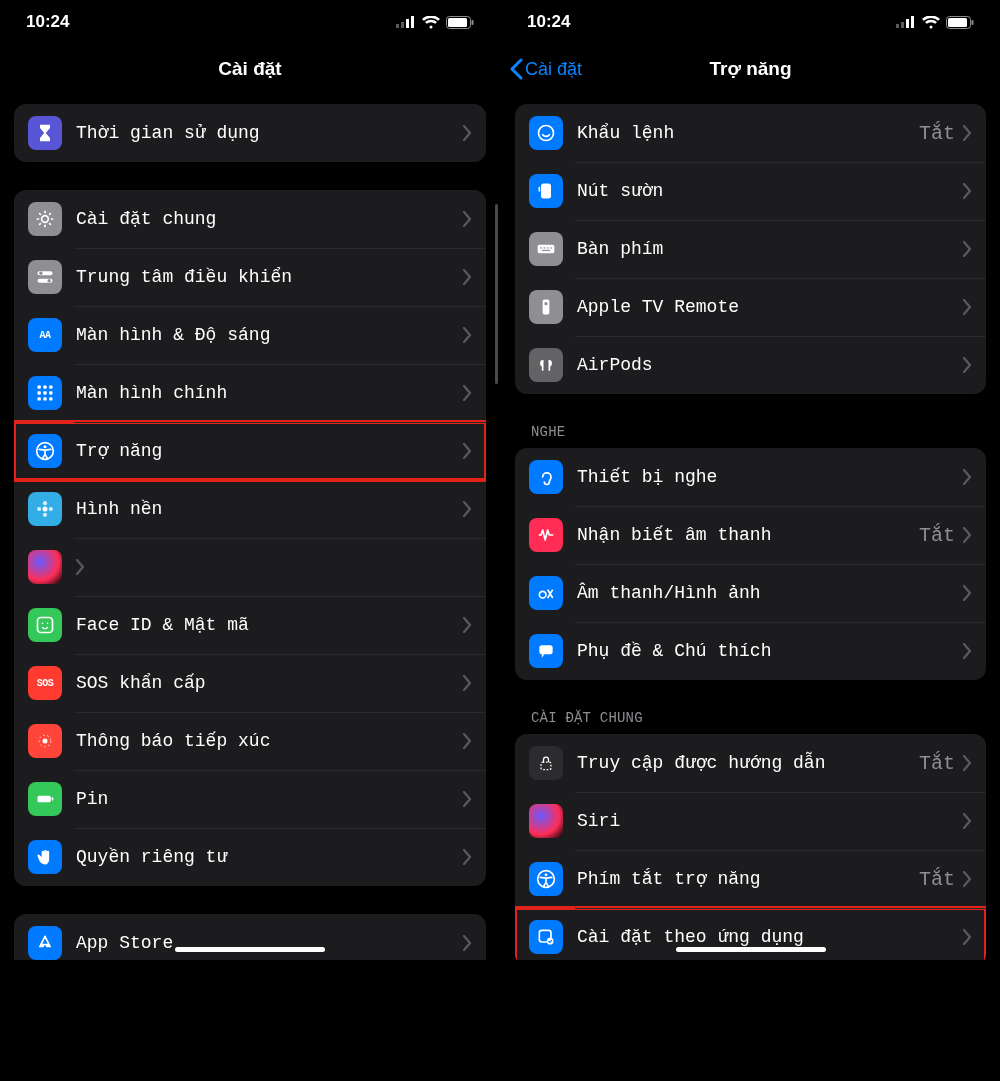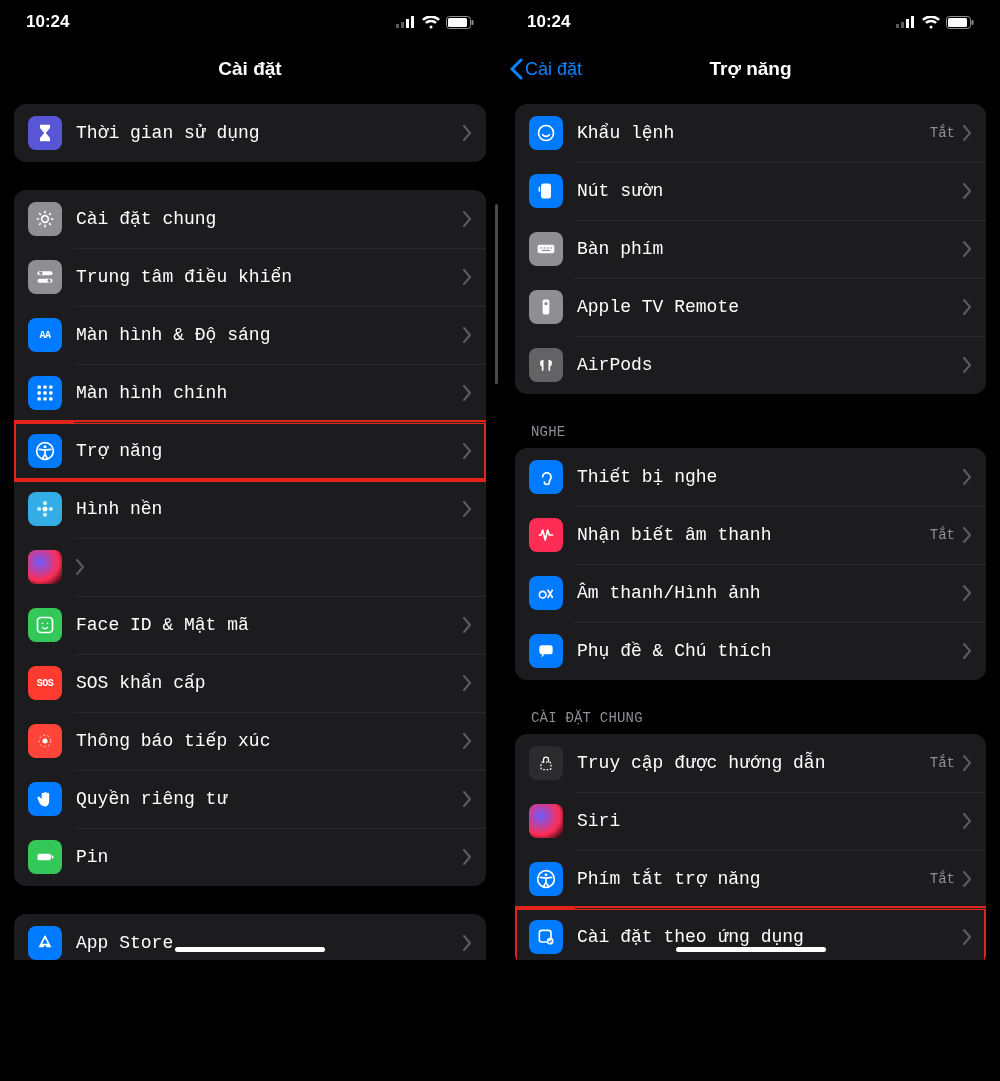--- a/index.html
+++ b/index.html
@@ -115,21 +115,21 @@
     font-weight: 600;
     color: #fff;
   }
   .row .label {
     font-size: 18px;
     color: #fff;
     flex: 1;
     font-weight: 400;
   }
   .row .value {
-    font-size: 14px;
+    font-size: 20px;
     color: #8e8e93;
     margin-right: 8px;
   }
   .row .chevron {
     color: #5a5a5e;
     display: flex;
     align-items: center;
   }
   .row.highlight {
     outline: 4px solid #e2231a;
@@ -368,40 +368,40 @@
             </svg>
           </span>
           <span class="label">Thông báo tiếp xúc</span>
           <span class="chevron">
             <svg width="9" height="16" viewBox="0 0 9 16">
               <path d="M1 1l6 7-6 7" stroke="#5a5a5e" stroke-width="2.2" fill="none" stroke-linecap="round" stroke-linejoin="round"></path>
             </svg>
           </span>
         </div>
         <div class="row">
-          <span class="icon bg-blue">
-            <svg viewBox="0 0 24 24" width="20" height="20">
-              <path d="M8 12V6a1.5 1.5 0 0 1 3 0v5V5a1.5 1.5 0 0 1 3 0v6V6a1.5 1.5 0 0 1 3 0v8c0 4-2 7-5 7s-6-2-7-5l-2-5a1.5 1.5 0 0 1 2.5-1.5z" fill="#fff"></path>
-            </svg>
-          </span>
-          <span class="label">Quyền riêng tư</span>
-          <span class="chevron">
-            <svg width="9" height="16" viewBox="0 0 9 16">
-              <path d="M1 1l6 7-6 7" stroke="#5a5a5e" stroke-width="2.2" fill="none" stroke-linecap="round" stroke-linejoin="round"></path>
-            </svg>
-          </span>
-        </div>
-        <div class="row">
           <span class="icon bg-green">
             <svg viewBox="0 0 24 24" width="20" height="20">
               <rect x="3" y="8" width="16" height="8" rx="2" fill="#fff"></rect>
               <rect x="20" y="10" width="2" height="4" rx="1" fill="#fff"></rect>
             </svg>
           </span>
           <span class="label">Pin</span>
+          <span class="chevron">
+            <svg width="9" height="16" viewBox="0 0 9 16">
+              <path d="M1 1l6 7-6 7" stroke="#5a5a5e" stroke-width="2.2" fill="none" stroke-linecap="round" stroke-linejoin="round"></path>
+            </svg>
+          </span>
+        </div>
+        <div class="row">
+          <span class="icon bg-blue">
+            <svg viewBox="0 0 24 24" width="20" height="20">
+              <path d="M8 12V6a1.5 1.5 0 0 1 3 0v5V5a1.5 1.5 0 0 1 3 0v6V6a1.5 1.5 0 0 1 3 0v8c0 4-2 7-5 7s-6-2-7-5l-2-5a1.5 1.5 0 0 1 2.5-1.5z" fill="#fff"></path>
+            </svg>
+          </span>
+          <span class="label">Quyền riêng tư</span>
           <span class="chevron">
             <svg width="9" height="16" viewBox="0 0 9 16">
               <path d="M1 1l6 7-6 7" stroke="#5a5a5e" stroke-width="2.2" fill="none" stroke-linecap="round" stroke-linejoin="round"></path>
             </svg>
           </span>
         </div>
       </div>
     <div class="group" id="L2">
         <div class="row">
           <span class="icon bg-blue">

